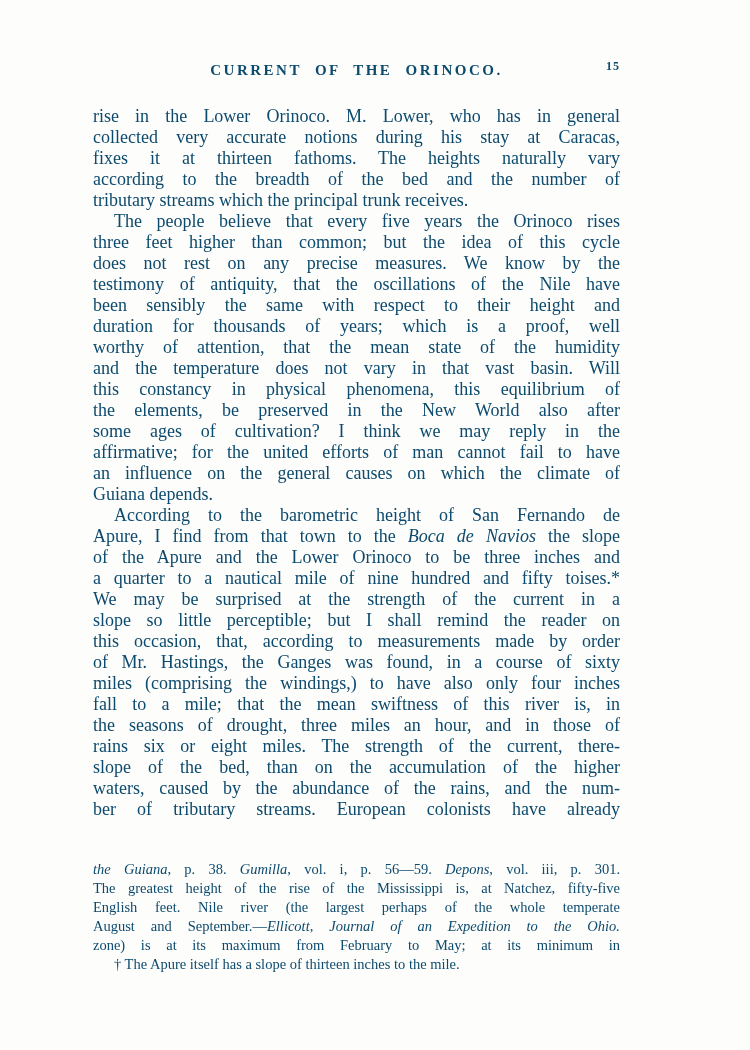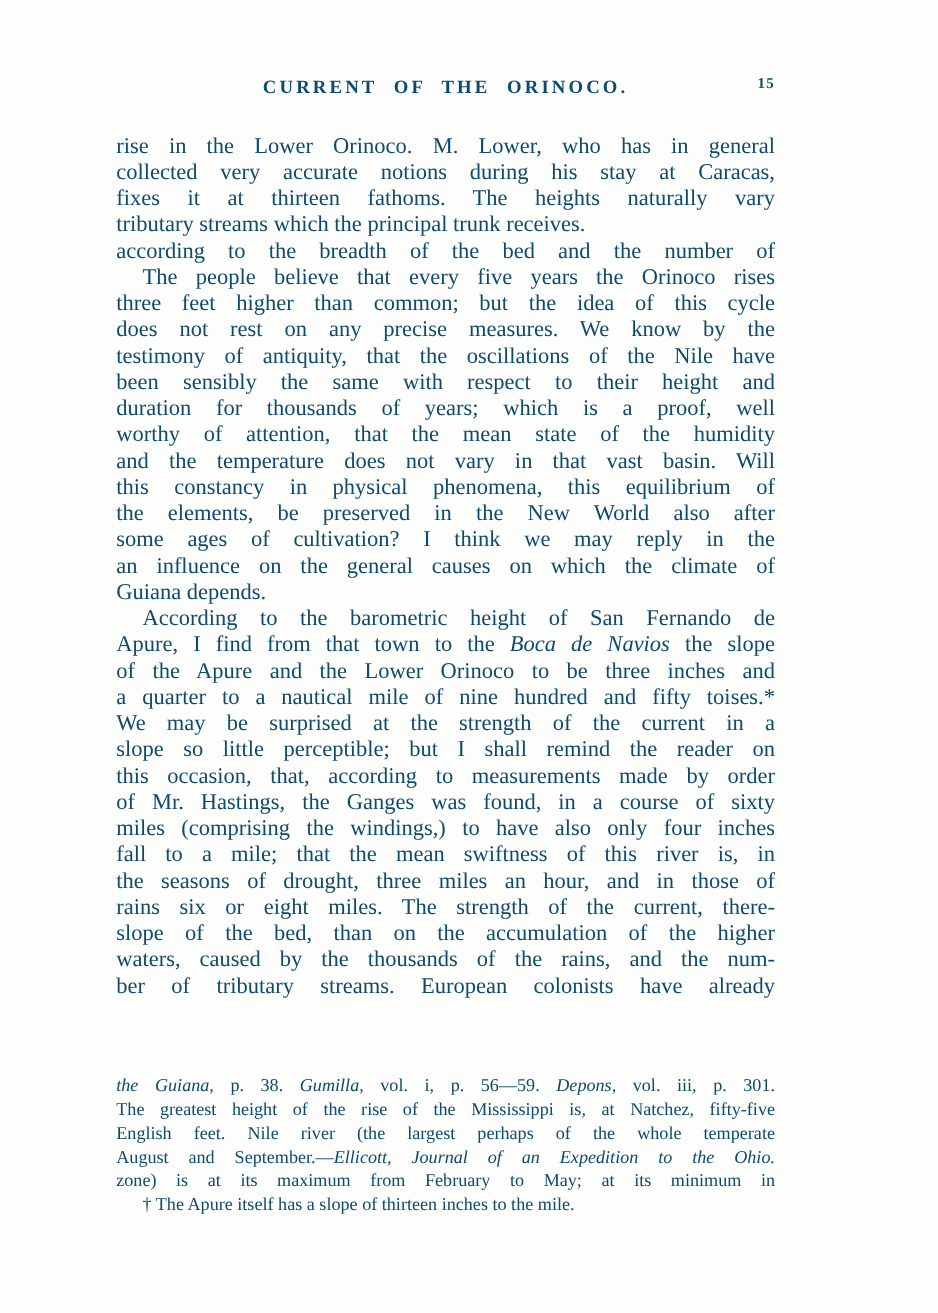--- a/index.html
+++ b/index.html
@@ -73,53 +73,54 @@
   <div class="header">
     <span class="running-title">CURRENT OF THE ORINOCO.</span>
     <span class="page-number">15</span>
   </div>
 
   <div class="body-text">
       <div class="para">
         <div class="line">rise in the Lower Orinoco.  M. Lower, who has in general</div>
         <div class="line">collected very accurate notions during his stay at Caracas,</div>
         <div class="line">fixes it at thirteen fathoms.  The heights naturally vary</div>
+        <div class="line">according to the breadth of the bed and the number of</div>
         <div class="line last">tributary streams which the principal trunk receives.</div>
-        <div class="line">according to the breadth of the bed and the number of</div>
       </div>
       <div class="para">
         <div class="line indent">The people believe that every five years the Orinoco rises</div>
         <div class="line">three feet higher than common; but the idea of this cycle</div>
         <div class="line">does not rest on any precise measures.  We know by the</div>
         <div class="line">testimony of antiquity, that the oscillations of the Nile have</div>
         <div class="line">been sensibly the same with respect to their height and</div>
         <div class="line">duration for thousands of years; which is a proof, well</div>
         <div class="line">worthy of attention, that the mean state of the humidity</div>
         <div class="line">and the temperature does not vary in that vast basin.  Will</div>
         <div class="line">this constancy in physical phenomena, this equilibrium of</div>
         <div class="line">the elements, be preserved in the New World also after</div>
         <div class="line">some ages of cultivation?  I think we may reply in the</div>
+        <div class="line">affirmative; for the united efforts of man cannot fail to have</div>
         <div class="line">an influence on the general causes on which the climate of</div>
         <div class="line last">Guiana depends.</div>
       </div>
       <div class="para">
         <div class="line indent">According to the barometric height of San Fernando de</div>
         <div class="line">Apure, I find from that town to the <i>Boca de Navios</i> the slope</div>
         <div class="line">of the Apure and the Lower Orinoco to be three inches and</div>
         <div class="line">a quarter to a nautical mile of nine hundred and fifty toises.*</div>
         <div class="line">We may be surprised at the strength of the current in a</div>
         <div class="line">slope so little perceptible; but I shall remind the reader on</div>
         <div class="line">this occasion, that, according to measurements made by order</div>
         <div class="line">of Mr. Hastings, the Ganges was found, in a course of sixty</div>
         <div class="line">miles (comprising the windings,) to have also only four inches</div>
         <div class="line">fall to a mile; that the mean swiftness of this river is, in</div>
         <div class="line">the seasons of drought, three miles an hour, and in those of</div>
         <div class="line">rains six or eight miles.  The strength of the current, there-</div>
         <div class="line">slope of the bed, than on the accumulation of the higher</div>
-        <div class="line">waters, caused by the thousands of the rains, and the num-</div>
+        <div class="line">waters, caused by the abundance of the rains, and the num-</div>
         <div class="line">ber of tributary streams.  European colonists have already</div>
       </div>
     </div>
 
   <div class="footnotes">
       <div class="para">
         <div class="line"><i>the Guiana</i>, p. 38.  <i>Gumilla</i>, vol. i, p. 56—59.  <i>Depons</i>, vol. iii, p. 301.</div>
         <div class="line">The greatest height of the rise of the Mississippi is, at Natchez, fifty-five</div>
         <div class="line">English feet.  Nile river (the largest perhaps of the whole temperate</div>
         <div class="line">August and September.—<i>Ellicott, Journal of an Expedition to the Ohio.</i></div>

